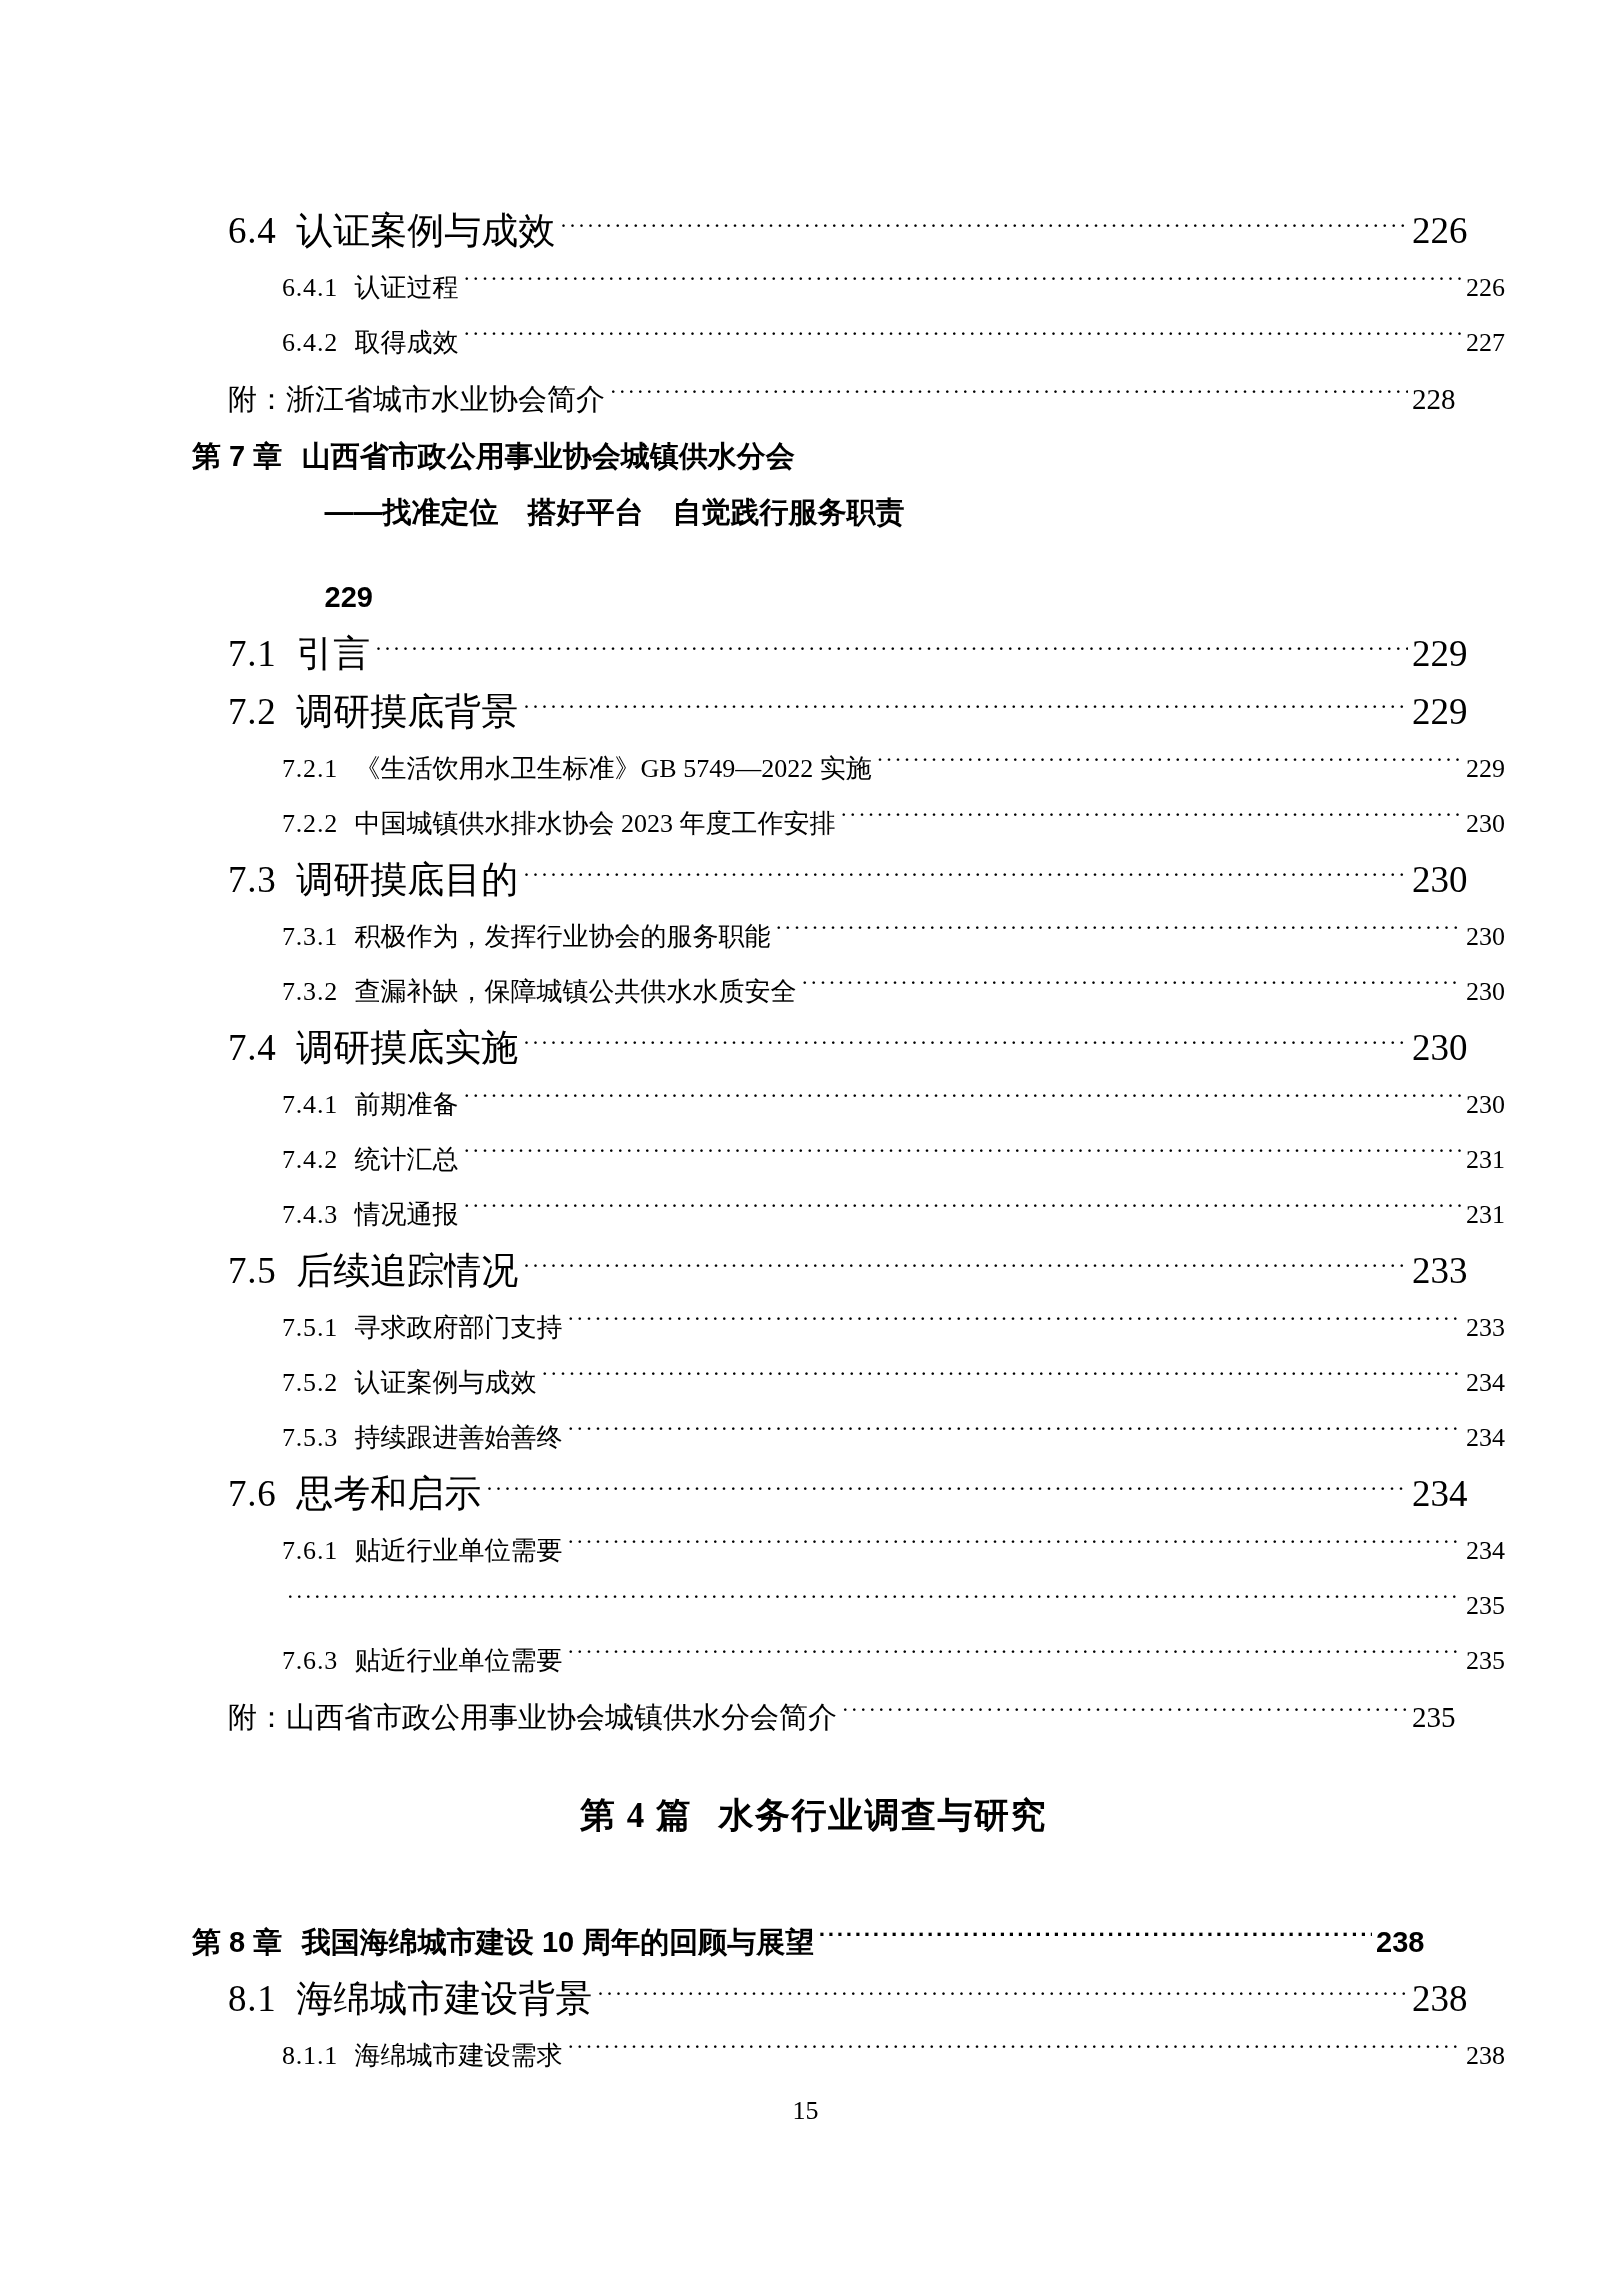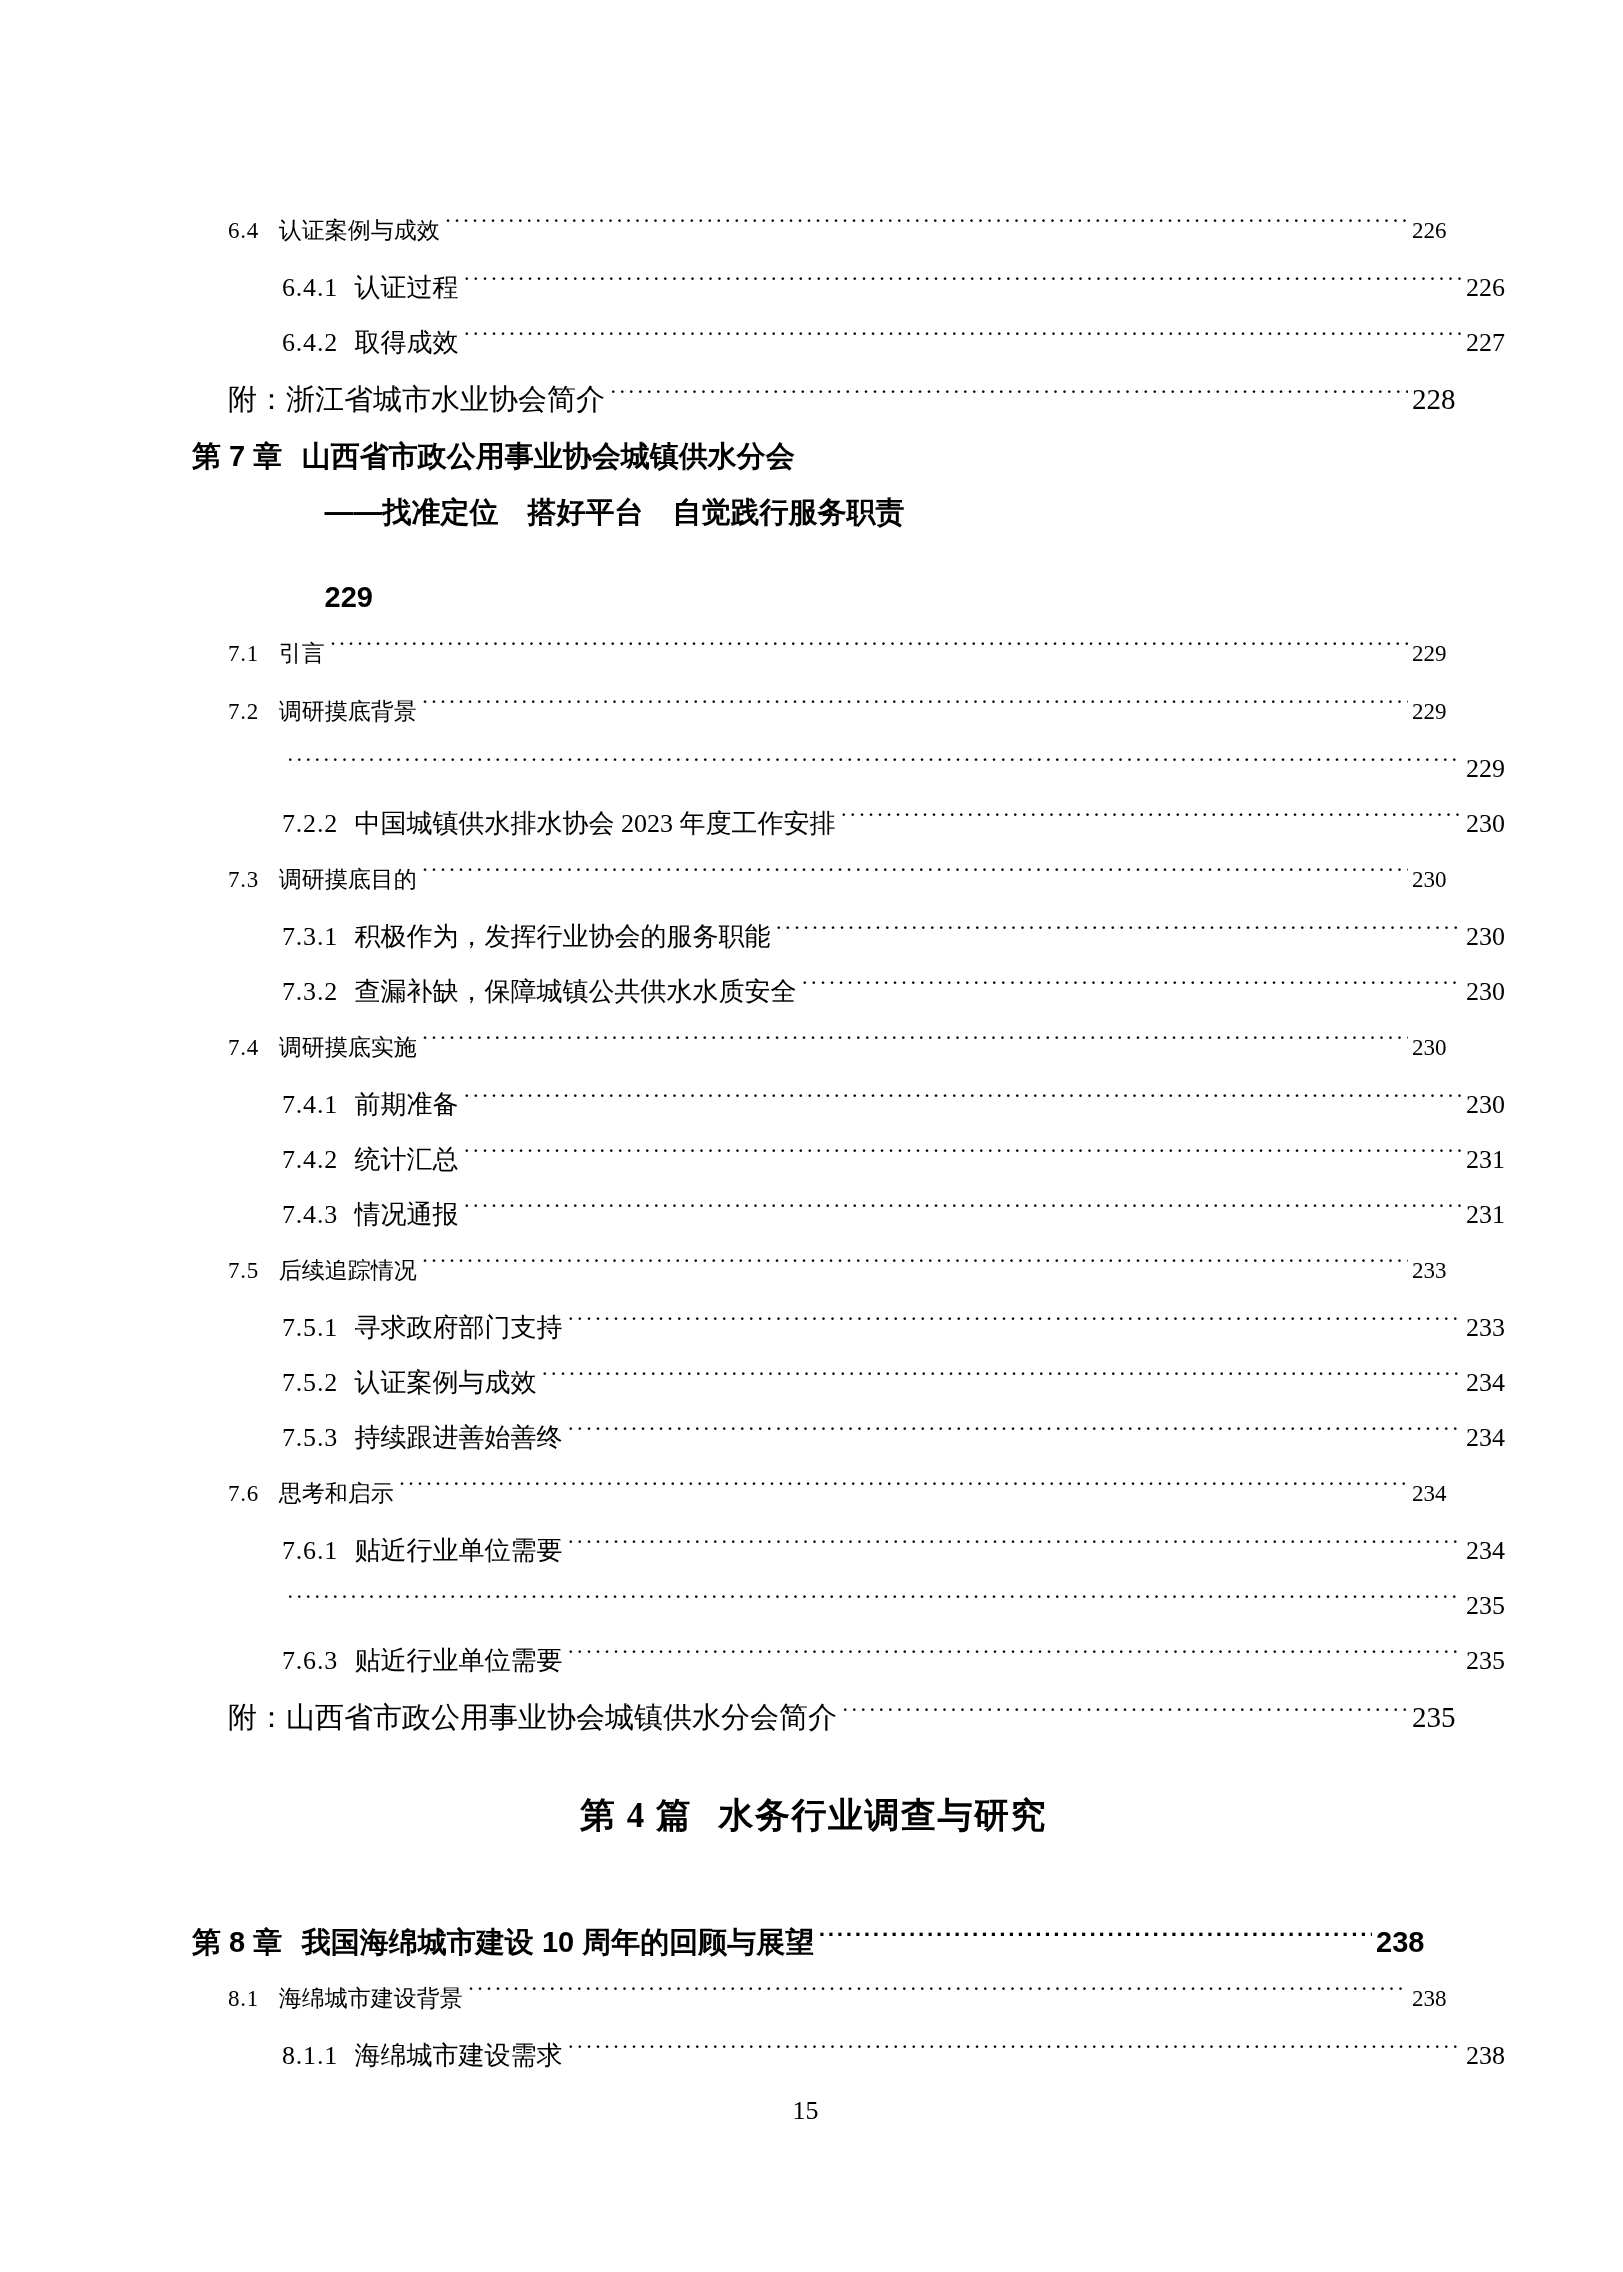--- a/index.html
+++ b/index.html
@@ -54,21 +54,21 @@
     color: #000;
   }
   .row .pageno {
     flex: 0 0 auto;
     text-align: left;
     min-width: 59px;
   }
 
   
   .lvl2 {                       
-    font-size: 23px;
+    font-size: 37px;
     line-height: 58px;
     padding-left: 36px;
     font-family: "Liberation Serif", "DejaVu Serif", serif;
   }
   .lvl2 .label .num { letter-spacing: 0.8px; margin-right: 19.6px; }
 
   .lvl3 {                       
     font-size: 26px;
     line-height: 55px;
     padding-left: 90px;
@@ -158,20 +158,21 @@
         <span class="label"><span class="num">7.1</span><span>引言</span></span>
         <span class="leader"></span>
         <span class="pageno">229</span>
       </div>
       <div class="row lvl2">
         <span class="label"><span class="num">7.2</span><span>调研摸底背景</span></span>
         <span class="leader"></span>
         <span class="pageno">229</span>
       </div>
       <div class="row lvl3">
+        <span class="label"><span class="num">7.2.1</span><span>《生活饮用水卫生标准》GB 5749—2022 实施</span></span>
         <span class="leader"></span>
         <span class="pageno">229</span>
       </div>
       <div class="row lvl3">
         <span class="label"><span class="num">7.2.2</span><span>中国城镇供水排水协会 2023 年度工作安排</span></span>
         <span class="leader"></span>
         <span class="pageno">230</span>
       </div>
       <div class="row lvl2">
         <span class="label"><span class="num">7.3</span><span>调研摸底目的</span></span>

